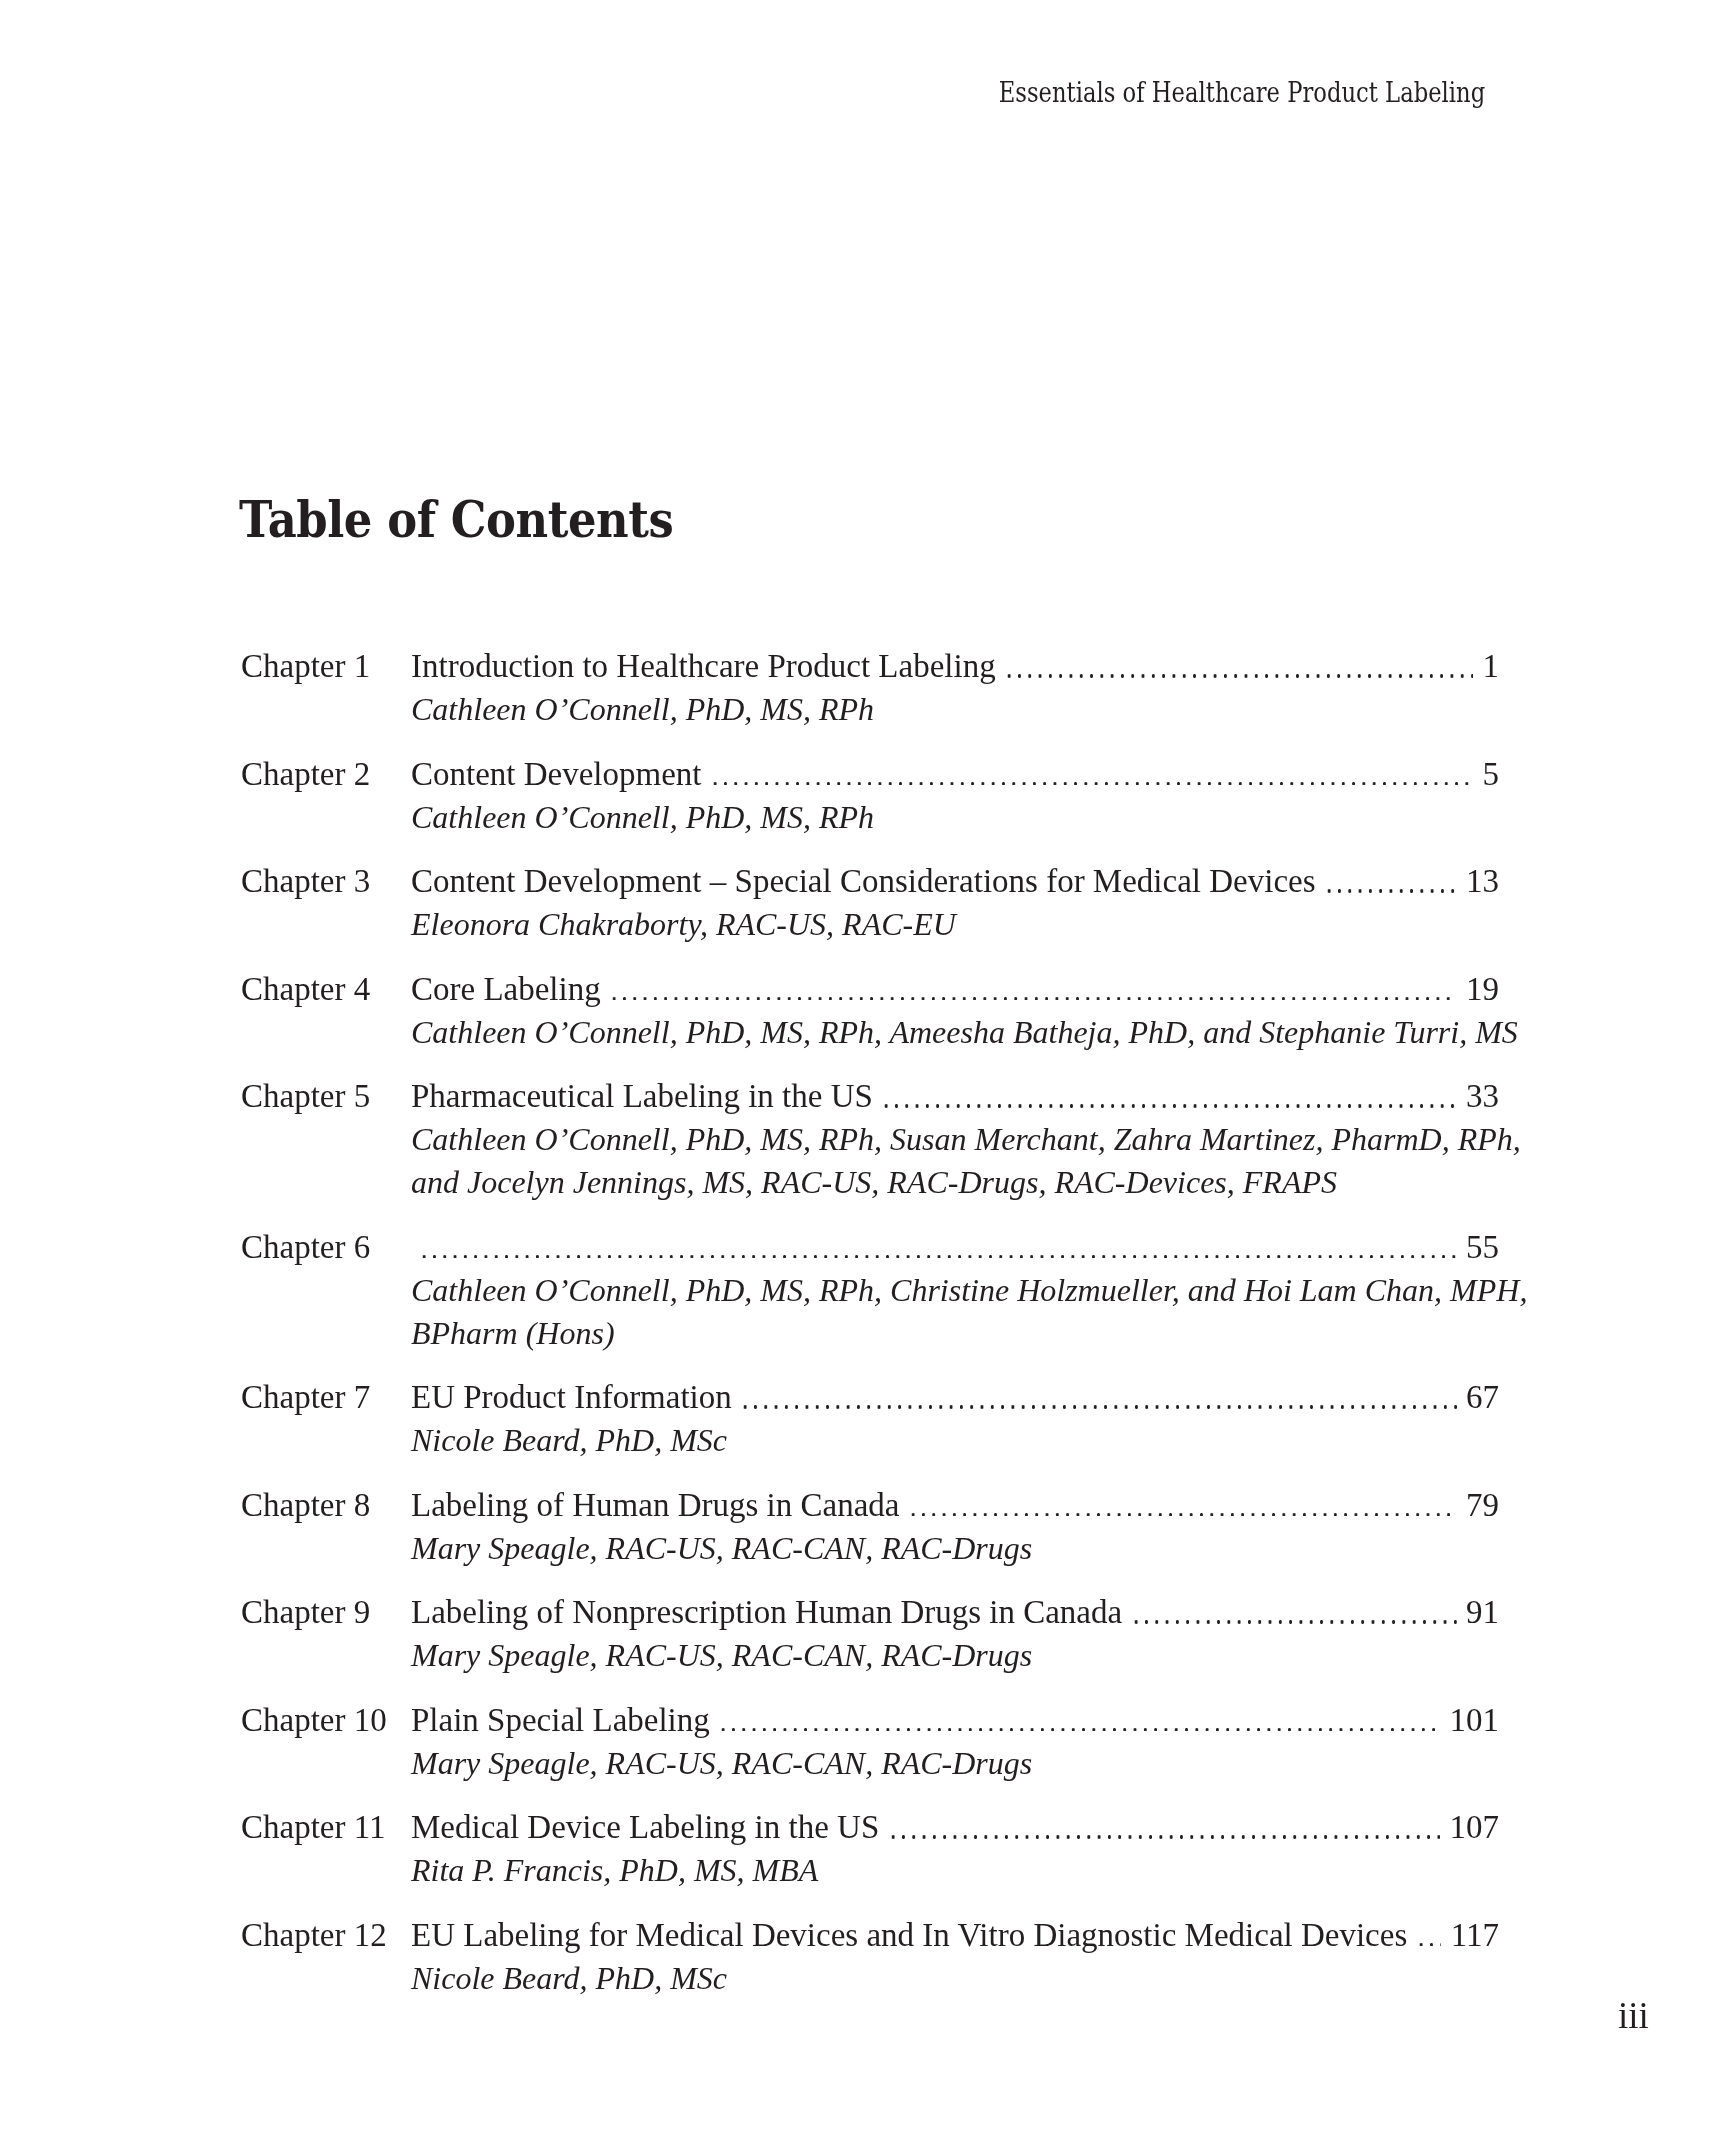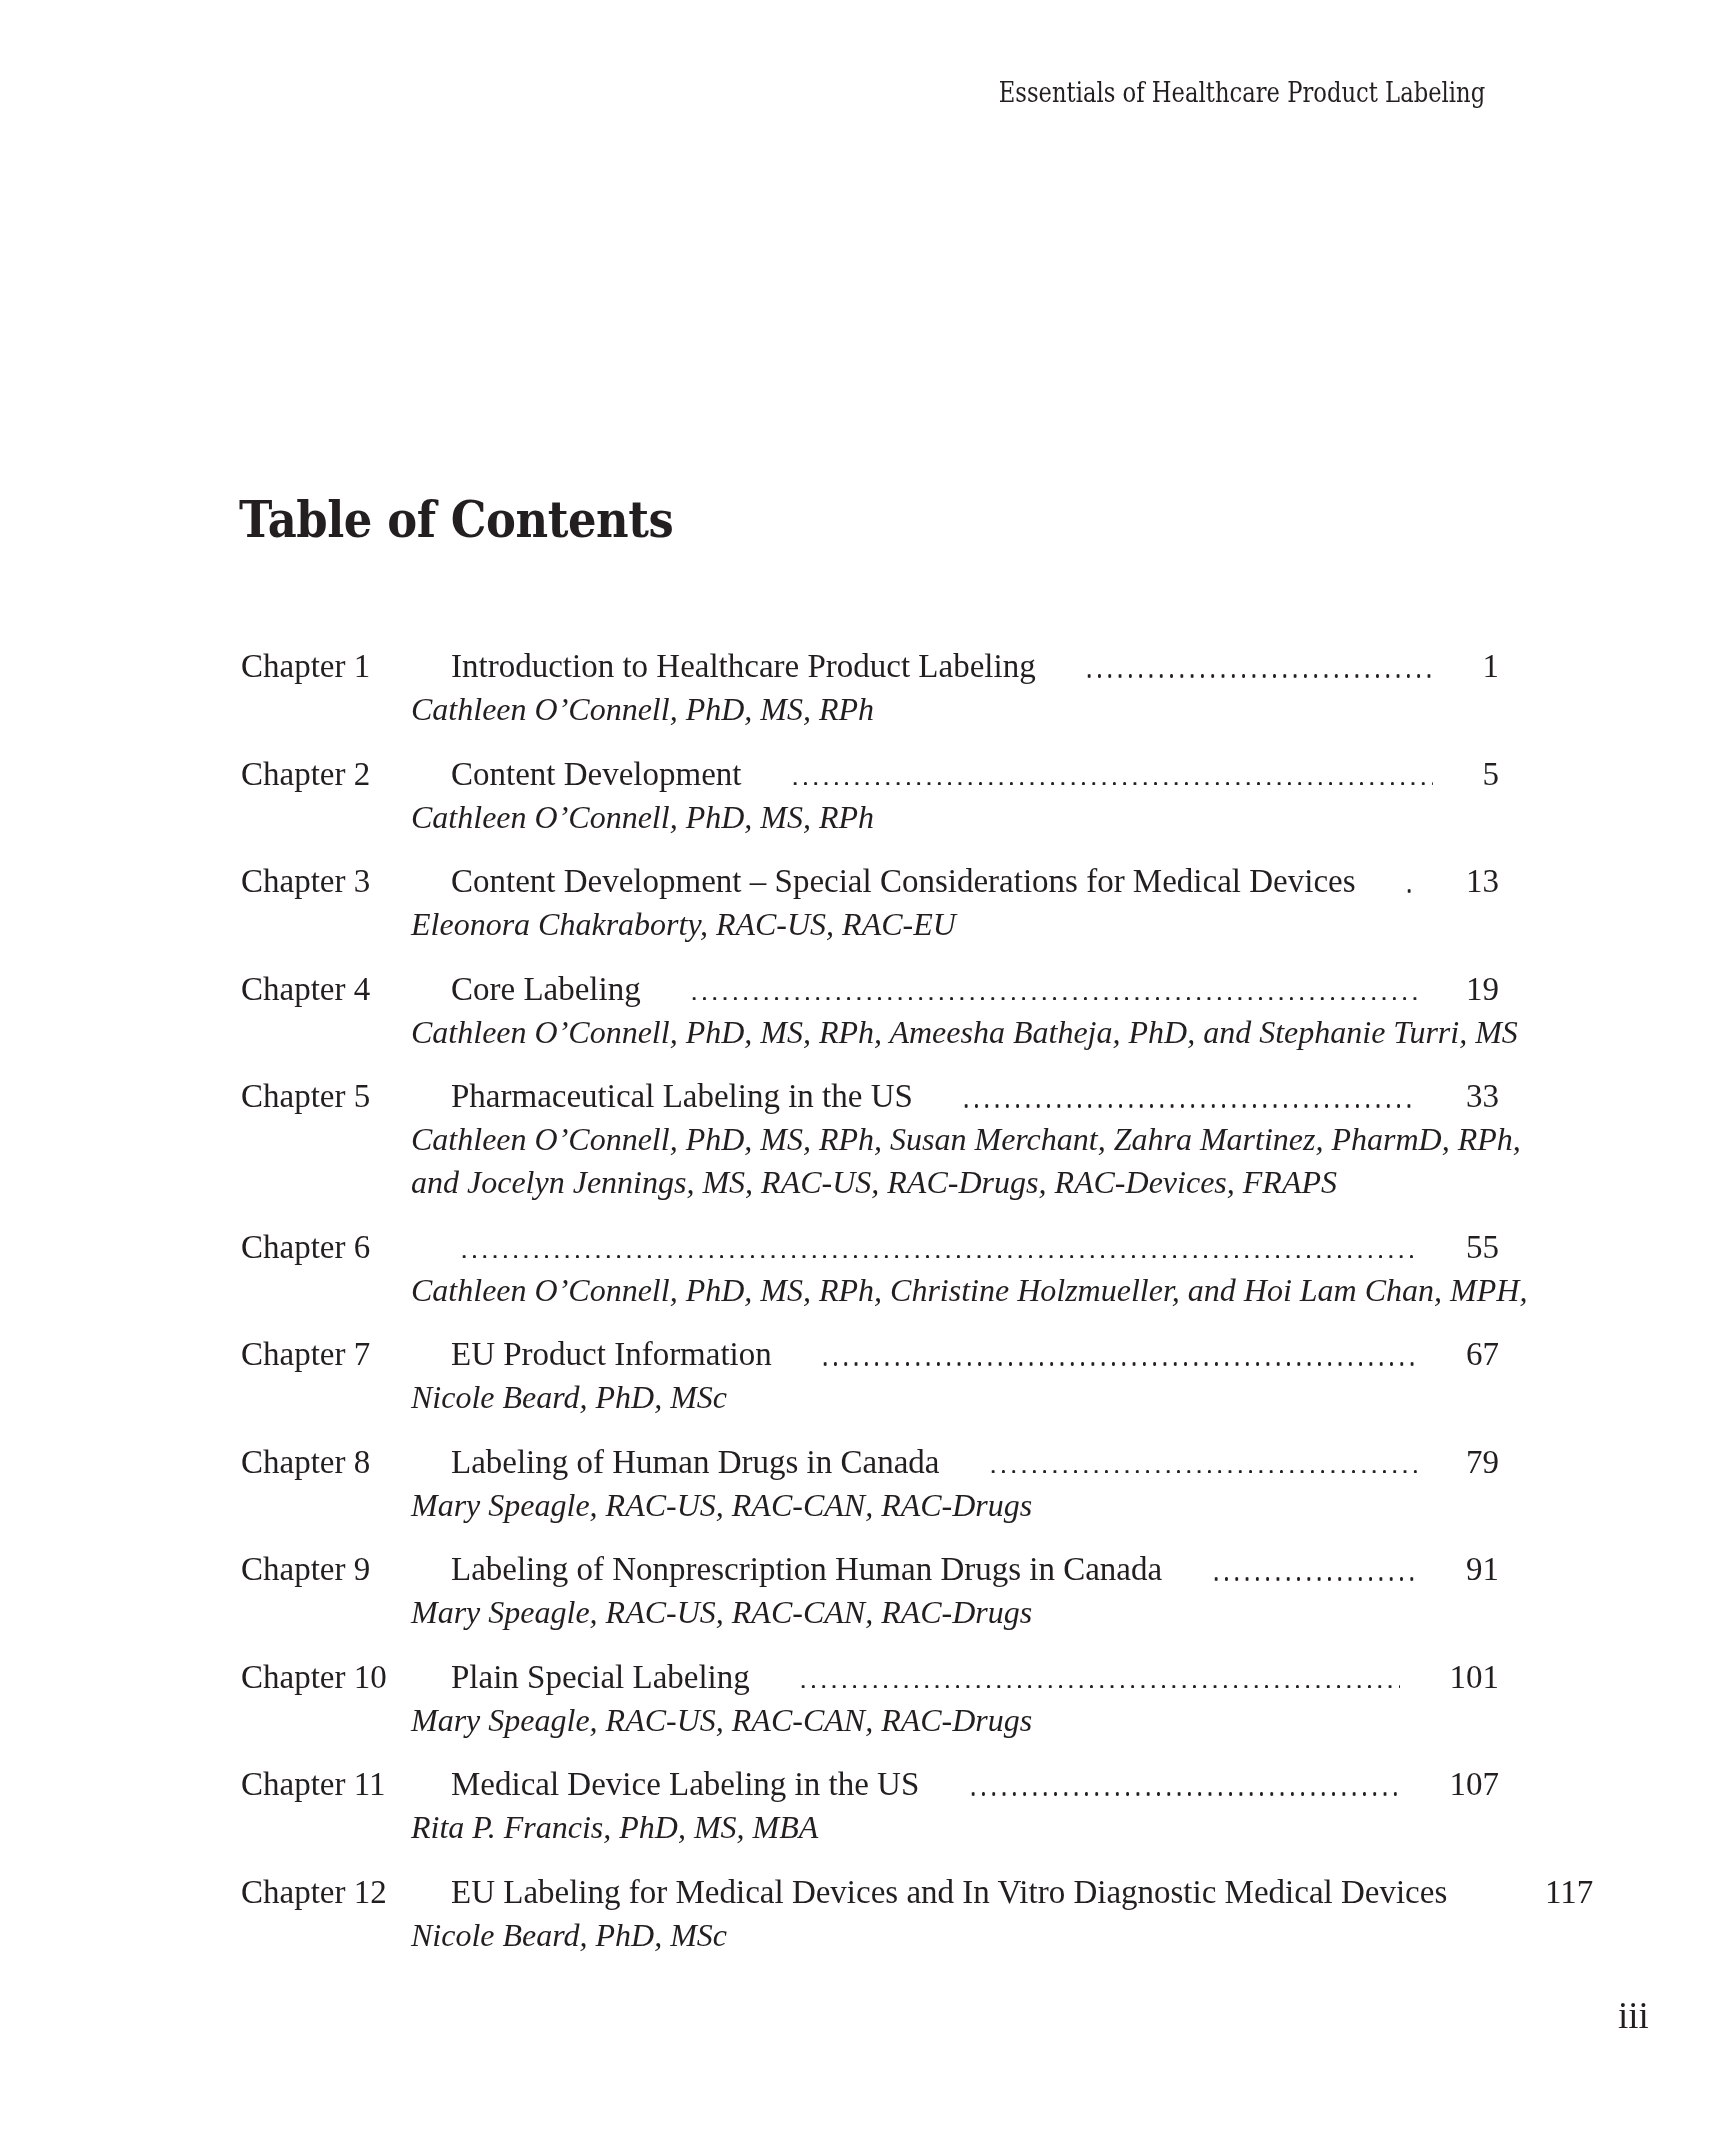--- a/index.html
+++ b/index.html
@@ -52,21 +52,21 @@
   
   .toc {
     position: absolute;
     left: 241px;
     top: 645px;
     width: 1258px;
     font-size: 33px;
     line-height: 43px;
   }
   .entry { margin-bottom: 21.5px; }
-  .erow { display: flex; align-items: baseline; gap: 40px; }
+  .erow { display: flex; align-items: baseline; }
   .chap { flex: 0 0 170px; white-space: nowrap; }
   .etitle { flex: 0 1 auto; white-space: nowrap; }
   .dots {
     flex: 1 1 11.2px;
     align-self: flex-end;
     height: 3.7px;
     margin: 0 9.4px 10.3px 8.4px;
     background-image: radial-gradient(circle, var(--ink) 1.5px, rgba(0,0,0,0) 1.9px);
     background-size: 10.3px 3.7px;
     background-repeat: repeat-x;
@@ -145,20 +145,21 @@
         <div class="authors">Cathleen O’Connell, PhD, MS, RPh, Susan Merchant, Zahra Martinez, PharmD, RPh,</div>
         <div class="authors">and Jocelyn Jennings, MS, RAC-US, RAC-Drugs, RAC-Devices, FRAPS</div>
       </div>
       <div class="entry">
         <div class="erow">
           <span class="chap">Chapter 6</span>
           <span class="dots"></span>
           <span class="pnum">55</span>
         </div>
         <div class="authors">Cathleen O’Connell, PhD, MS, RPh, Christine Holzmueller, and Hoi Lam Chan, MPH,</div>
+        <div class="authors">BPharm (Hons)</div>
       </div>
       <div class="entry">
         <div class="erow">
           <span class="chap">Chapter 7</span>
           <span class="etitle">EU Product Information</span>
           <span class="dots"></span>
           <span class="pnum">67</span>
         </div>
         <div class="authors">Nicole Beard, PhD, MSc</div>
       </div>

